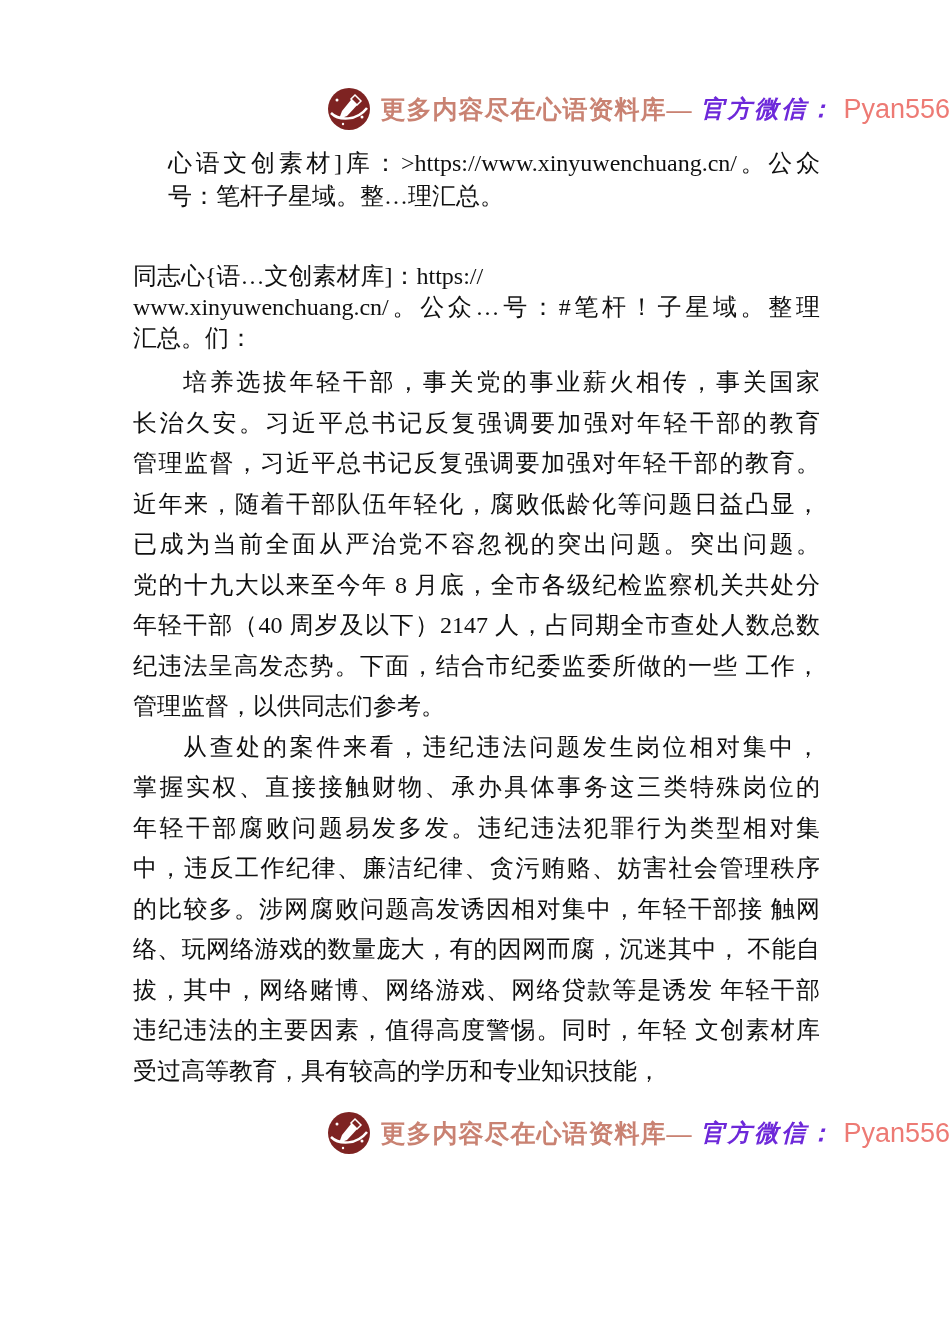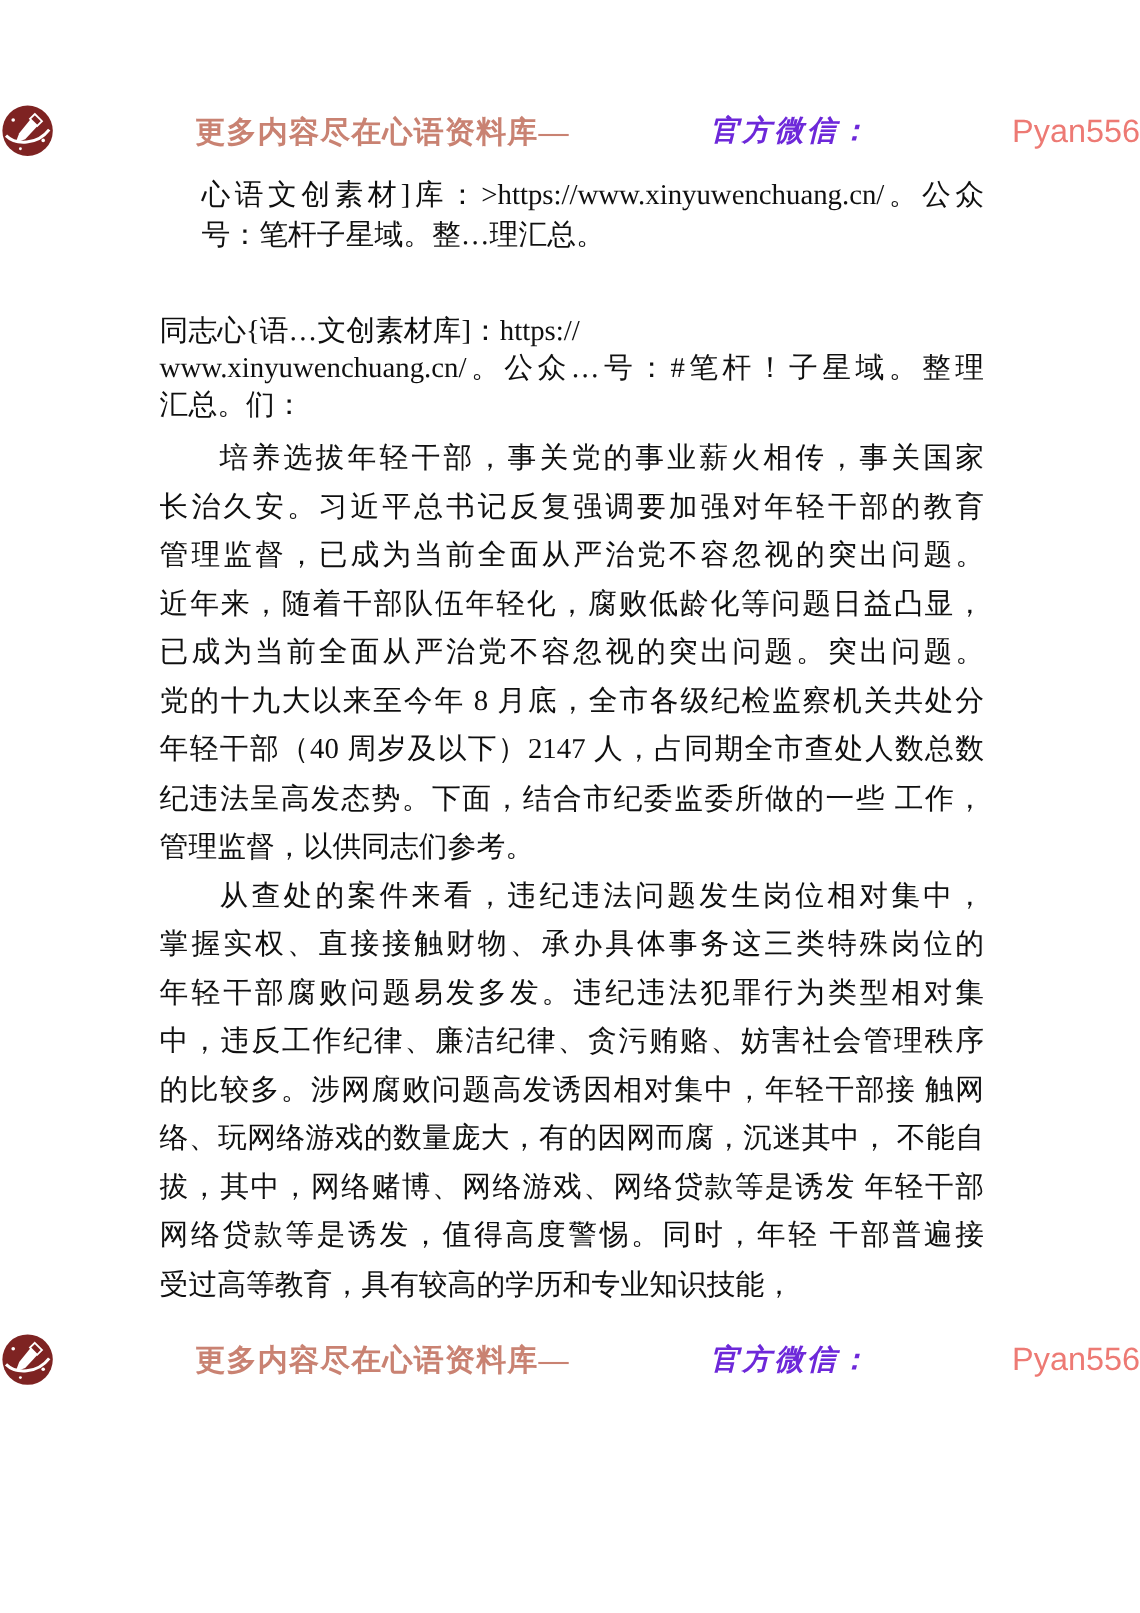--- a/index.html
+++ b/index.html
@@ -11,21 +11,21 @@
   .page {
     position: relative;
     width: 950px; height: 1344px;
     overflow: hidden;
     background: #ffffff;
   }
   
   .banner {
     display: flex;
     align-items: center;
-    justify-content: space-between;
+    justify-content: flex-end;
     gap: 8px;
     height: 48px;
   }
   .banner-top { margin-top: 85px; }
   .banner-bottom { margin-top: 18px; }
   .logo { width: 46px; height: 46px; flex: 0 0 auto; }
   .brand-text {
     font-size: 25px;
     color: #c98272;
     letter-spacing: 1px;
@@ -105,38 +105,38 @@
 
     <div class="intro">
       <div class="line left">同志心{语…文创素材库]：https://</div>
       <div class="line">www.xinyuwenchuang.cn/。公众…号：#笔杆！子星域。整理</div>
       <div class="line left">汇总。们：</div>
     </div>
 
     <div class="para para1">
       <div class="line indent">培养选拔年轻干部，事关党的事业薪火相传，事关国家</div>
       <div class="line">长治久安。习近平总书记反复强调要加强对年轻干部的教育</div>
-      <div class="line">管理监督，已成为当前全面从严治党不容忽视的突出问题。</div>
+      <div class="line">管理监督，习近平总书记反复强调要加强对年轻干部的教育。</div>
       <div class="line">近年来，随着干部队伍年轻化，腐败低龄化等问题日益凸显，</div>
       <div class="line">已成为当前全面从严治党不容忽视的突出问题。突出问题。</div>
       <div class="line">党的十九大以来至今年 8 月底，全市各级纪检监察机关共处分</div>
       <div class="line">年轻干部（40 周岁及以下）2147 人，占同期全市查处人数总数</div>
       <div class="line">纪违法呈高发态势。下面，结合市纪委监委所做的一些 工作，</div>
       <div class="line left">管理监督，以供同志们参考。</div>
     </div>
 
     <div class="para para2">
       <div class="line indent">从查处的案件来看，违纪违法问题发生岗位相对集中，</div>
       <div class="line">掌握实权、直接接触财物、承办具体事务这三类特殊岗位的</div>
       <div class="line">年轻干部腐败问题易发多发。违纪违法犯罪行为类型相对集</div>
       <div class="line">中，违反工作纪律、廉洁纪律、贪污贿赂、妨害社会管理秩序</div>
       <div class="line">的比较多。涉网腐败问题高发诱因相对集中，年轻干部接 触网</div>
       <div class="line">络、玩网络游戏的数量庞大，有的因网而腐，沉迷其中， 不能自</div>
       <div class="line">拔，其中，网络赌博、网络游戏、网络贷款等是诱发 年轻干部</div>
-      <div class="line">网络贷款等是诱发，值得高度警惕。同时，年轻 干部普遍接</div>
+      <div class="line">违纪违法的主要因素，值得高度警惕。同时，年轻 文创素材库</div>
       <div class="line left">受过高等教育，具有较高的学历和专业知识技能，</div>
     </div>
 
   </div>
 
   <div class="banner banner-bottom">
     <span class="logo">
       <svg width="46" height="46" viewBox="0 0 46 46">
         <circle cx="23" cy="23" r="21" fill="#7e2322"></circle>
         <path d="M5 27 C 13 35, 31 35, 41 22" stroke="#ffffff" fill="none" stroke-width="2.5"></path>

